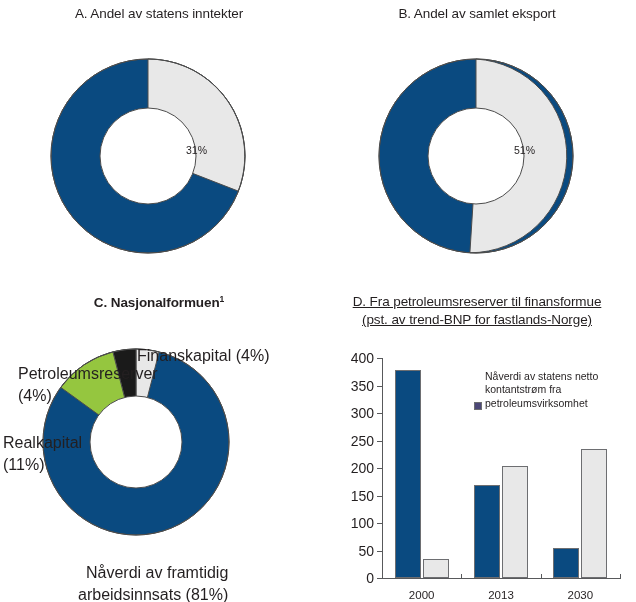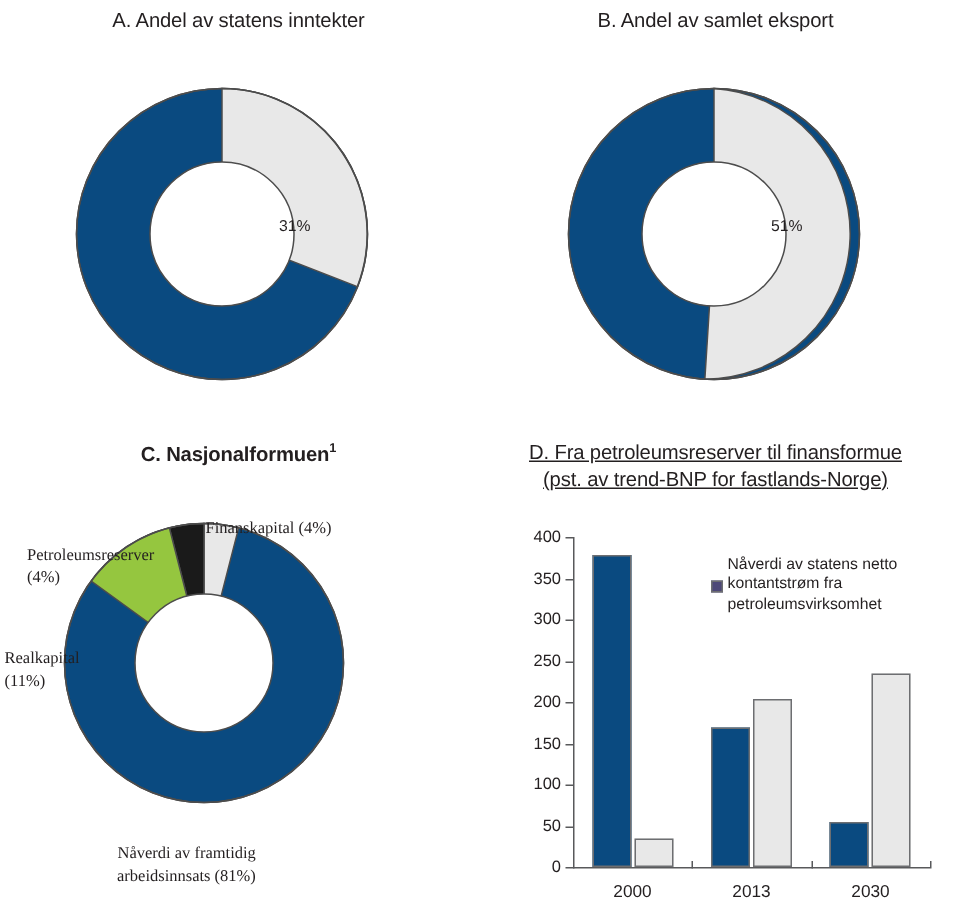--- a/index.html
+++ b/index.html
@@ -35,24 +35,23 @@
   #panel-a { left: 0;   top: 0; width: 318px; height: 290px; }
   #panel-b { left: 318px; top: 0; width: 318px; height: 290px; }
   #panel-c { left: 0;   top: 290px; width: 318px; height: 312px; }
   #panel-d { left: 318px; top: 290px; width: 318px; height: 312px; text-decoration: underline; }
 
   #panel-a .panel-title, #panel-b .panel-title { padding-top: 5px; }
 
   
   .c-label {
     position: absolute;
-    font-size: 11px;
+    font-size: 16px;
     line-height: 1.35;
     color: #231f20;
-    font-family: Liberation Serif, serif;
   }
 
   
   #panel-d .panel-title { padding-top: 3px; font-size: 13.5px; }
   .chart-area {
     position: absolute;
     left: 30px;
     top: 68px;
     width: 276px;
     height: 224px;
@@ -80,21 +79,21 @@
     position: absolute;
     right: 100%;
     width: 5px;
     height: 1px;
     background: #58595b;
   }
   .ytick-label {
     position: absolute;
     right: calc(100% + 8px);
     transform: translateY(-50%);
-    font-size: 11px;
+    font-size: 14px;
     color: #231f20;
     white-space: nowrap;
   }
   .xtick {
     position: absolute;
     bottom: 0;
     width: 1px;
     height: 5px;
     background: #58595b;
   }
@@ -116,21 +115,21 @@
     position: absolute;
     left: 126px;
     top: 12px;
     width: 152px;
     font-size: 10.5px;
     line-height: 1.28;
     color: #231f20;
   }
   .legend-row {
     display: flex;
-    align-items: center;
+    align-items: flex-end;
     margin-bottom: 1px;
   }
   .legend-swatch {
     width: 8px;
     height: 8px;
     flex: 0 0 8px;
     margin-top: 2px;
     margin-right: 3px;
     box-sizing: border-box;
     border: 1px solid #6d6e71;

